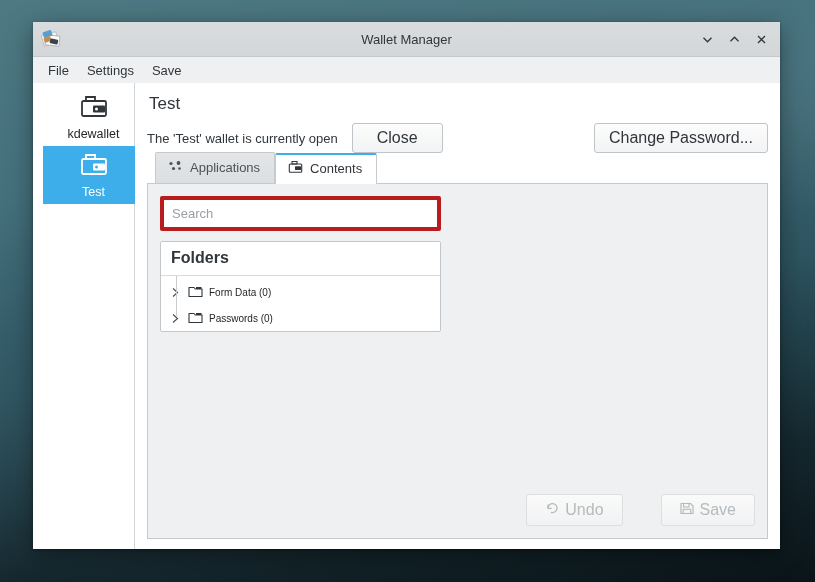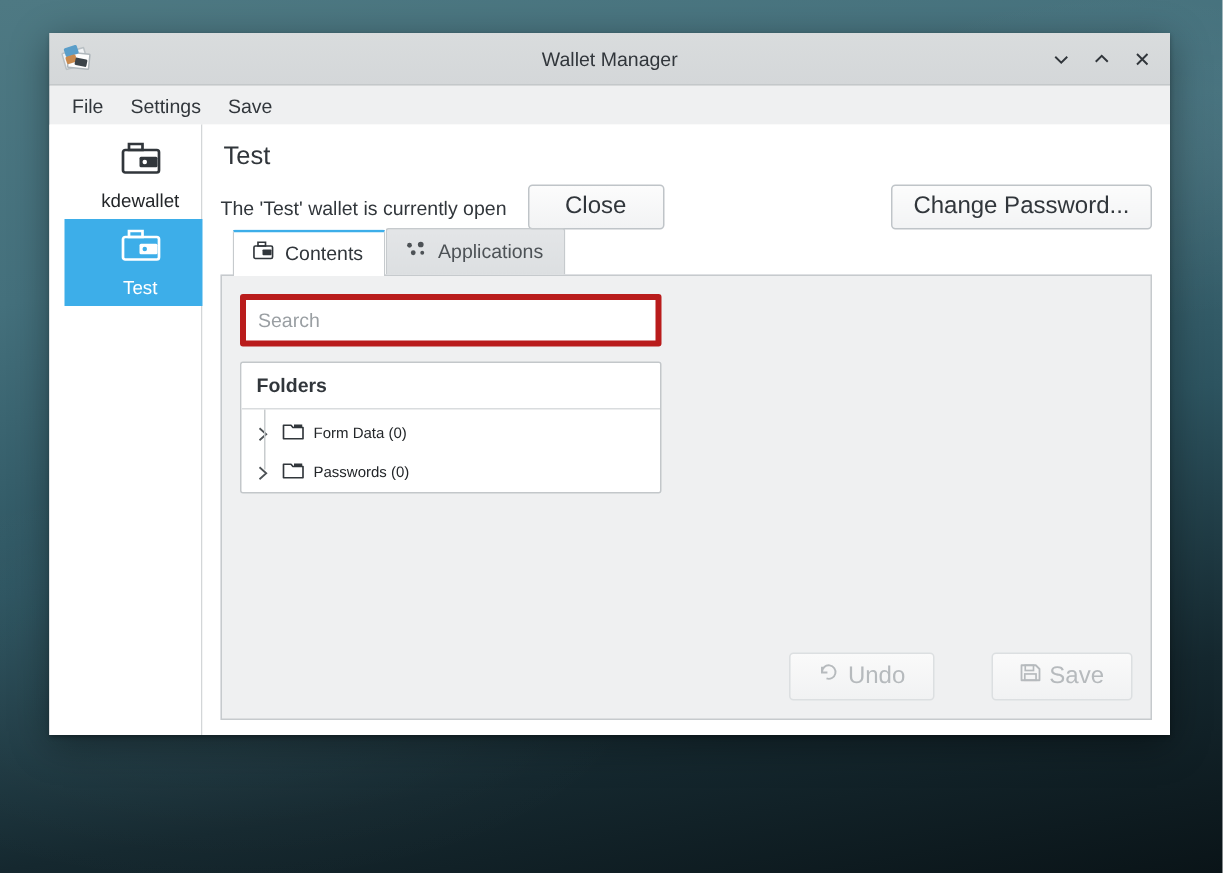--- a/index.html
+++ b/index.html
@@ -20,21 +20,21 @@
       radial-gradient(ellipse 420px 200px at 18% 78%, rgba(255,255,255,0.035), rgba(0,0,0,0) 70%),
       radial-gradient(ellipse 300px 160px at 92% 18%, rgba(255,255,255,0.05), rgba(0,0,0,0) 70%);
   }
 
   
   .window {
     position: absolute;
     left: 33px;
     top: 22px;
     width: 747px;
-    height: 468px;
+    height: 527px;
     background: #e5e5e5;
     box-shadow: 0 6px 24px rgba(0,0,0,0.38), 0 1px 3px rgba(0,0,0,0.3);
     display: flex;
     flex-direction: column;
   }
 
   
   .titlebar {
     height: 34px;
     min-height: 34px;
@@ -252,21 +252,21 @@
   .tree {
     margin-top: 10px;
     flex: 1;
     background: #ffffff;
     border: 1px solid #c3c7ca;
     border-radius: 2px;
     min-height: 0;
     overflow: hidden;
   }
   .tree-header {
-    font-size: 13px;
+    font-size: 16px;
     font-weight: bold;
     color: #31363b;
     padding: 7px 0 8px 10px;
     border-bottom: 1px solid #d9dcde;
     background: #ffffff;
   }
   .tree-body { padding-top: 3px; position: relative; }
   .tree-row {
     display: flex;
     align-items: center;
@@ -372,40 +372,40 @@
 
       <div class="page-title">Test</div>
 
       <div class="status-row">
         <span class="status-text">The 'Test' wallet is currently open</span>
         <button class="btn btn-close">Close</button>
         <button class="btn btn-changepw">Change Password...</button>
       </div>
 
       <div class="tabbar">
-        <div class="tab active">
-          <span>
-            <svg width="15" height="14" viewBox="0 0 15 14">
-              <path d="M4 1.5 h5 v2.5 h-5 z" fill="none" stroke="#31363b" stroke-width="1.1"></path>
-              <rect x="1.3" y="4" width="12.4" height="8.3" rx="1" fill="none" stroke="#31363b" stroke-width="1.1"></rect>
-              <rect x="7" y="6.3" width="6" height="3.8" rx="0.6" fill="#31363b"></rect>
-            </svg>
-          </span>
-          <span>Contents</span>
-        </div>
         <div class="tab inactive">
           <span>
             <svg width="15" height="14" viewBox="0 0 15 14">
               <circle cx="3" cy="4.5" r="1.6" fill="#4d5256"></circle>
               <circle cx="5.5" cy="9.5" r="1.6" fill="#4d5256"></circle>
               <circle cx="10.5" cy="4" r="1.9" fill="#4d5256"></circle>
               <circle cx="11.5" cy="9.5" r="1.3" fill="#4d5256"></circle>
             </svg>
           </span>
           <span>Applications</span>
+        </div>
+        <div class="tab active">
+          <span>
+            <svg width="15" height="14" viewBox="0 0 15 14">
+              <path d="M4 1.5 h5 v2.5 h-5 z" fill="none" stroke="#31363b" stroke-width="1.1"></path>
+              <rect x="1.3" y="4" width="12.4" height="8.3" rx="1" fill="none" stroke="#31363b" stroke-width="1.1"></rect>
+              <rect x="7" y="6.3" width="6" height="3.8" rx="0.6" fill="#31363b"></rect>
+            </svg>
+          </span>
+          <span>Contents</span>
         </div>
       </div>
 
       <div class="tabpanel">
 
         <div class="left-col">
           <input class="search-input" type="text" placeholder="Search" style="">
 
           <div class="tree">
             <div class="tree-header">Folders</div>

